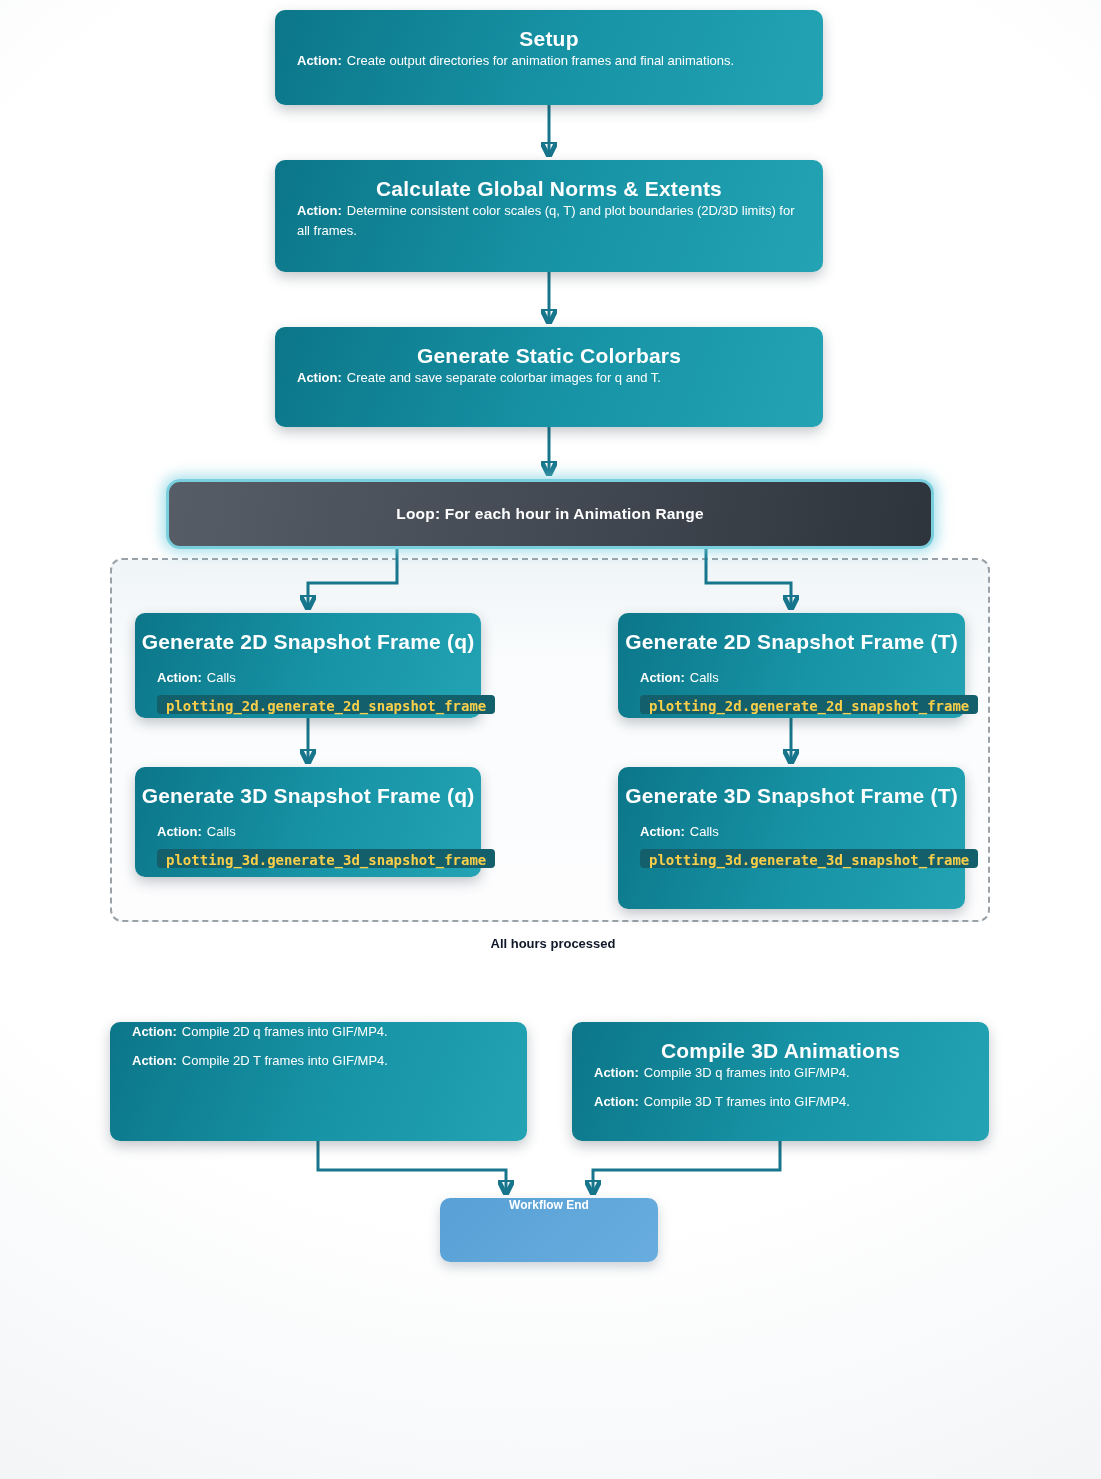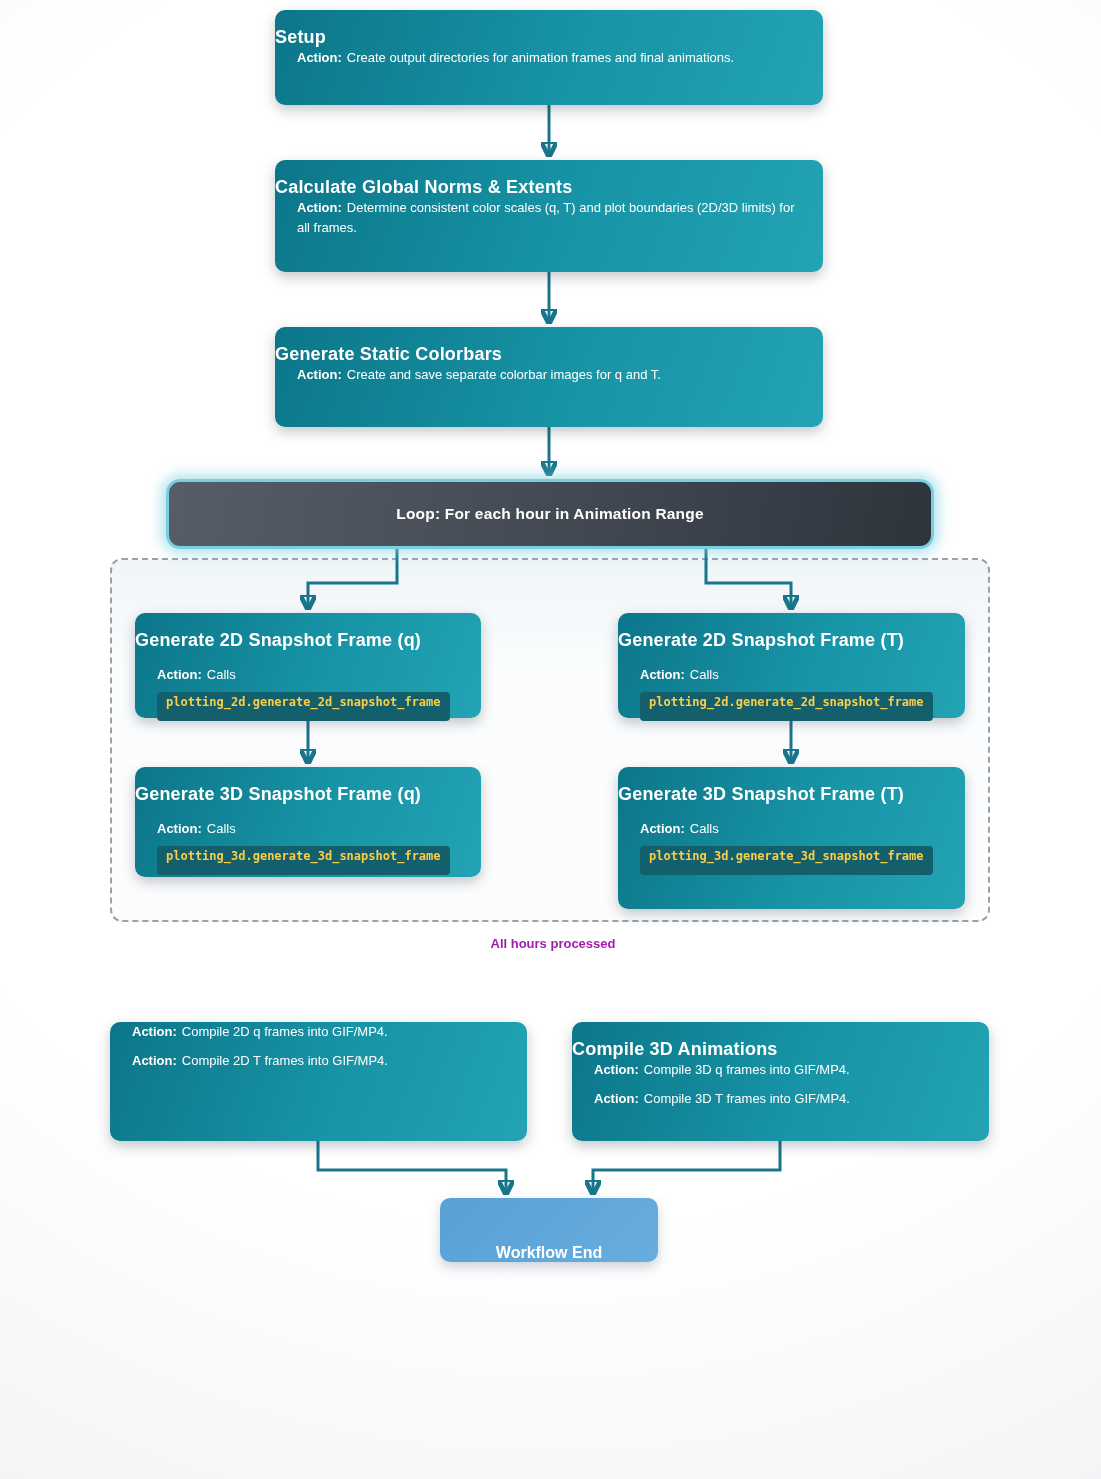--- a/index.html
+++ b/index.html
@@ -21,53 +21,53 @@
     background: linear-gradient(180deg,#f0f5f7 0%, #fafcfd 28%, #fdfdfe 100%);
     z-index:1;
   }
 
   .node {
     position:absolute; z-index:3; color:#ffffff; border-radius:10px;
     box-shadow: 0 5px 13px rgba(40,55,65,.28);
   }
   .teal { background: linear-gradient(110deg, #0c7689 0%, #1794a6 55%, #23a3b3 100%); }
 
-  .node-title { text-align:left; font-weight:700; font-size:18px; padding-top:17px; letter-spacing:.2px; }
+  .node-title { text-align:center; font-weight:700; font-size:21px; padding-top:17px; letter-spacing:.2px; }
   .node-body { font-size:13px; padding:0 22px; line-height:1.55; }
   .blabel { font-weight:700; margin-right:5px; }
 
   .chip {
     display:inline-block; margin:7px 22px 0; background:#135f6b; color:#f9cf4a;
     font-family:"DejaVu Sans Mono","Liberation Mono",monospace;
-    font-size:12px; font-weight:600; padding:3px 9px 12px; border-radius:4px;
+    font-size:14px; font-weight:600; padding:3px 9px 0; border-radius:4px;
   }
   .gen .node-title { }
   .gen .node-body { margin-top:14px; }
   .compile .node-body.second { margin-top:9px; }
 
   .loop-node {
     position:absolute; left:166px; top:479px; width:768px; height:70px; z-index:3;
     background: linear-gradient(100deg, #575d66 0%, #424851 55%, #2e343c 100%);
     border:3px solid #79cfdd; border-radius:14px;
     box-shadow: 0 0 13px 4px rgba(116,205,221,.6);
     display:flex; align-items:center; justify-content:center;
     color:#fff; font-weight:700; font-size:15.5px; letter-spacing:.2px;
   }
 
   .end-node {
     position:absolute; left:440px; top:1198px; width:218px; height:64px; z-index:3;
     background: linear-gradient(135deg,#58a0d6 0%, #68adde 100%);
     border-radius:10px; box-shadow: 0 5px 12px rgba(60,80,100,.25);
-    display:flex; align-items:flex-end; justify-content:center;
-    color:#fff; font-weight:700; font-size:16px;
+    display:flex; align-items:flex-start; justify-content:center;
+    color:#fff; font-weight:700; font-size:12px;
   }
 
   .edge-label {
     position:absolute; left:403px; top:936px; width:300px; z-index:3;
-    text-align:center; font-size:13px; font-weight:600; color:#a21caf;
+    text-align:center; font-size:13px; font-weight:600; color:#0f172a;
   }
 </style>
 </head>
 <body>
 
 <div class="canvas">
 
   <div class="dashed-region"></div>
 
   <svg class="edges" width="1101" height="1479" viewBox="0 0 1101 1479">

